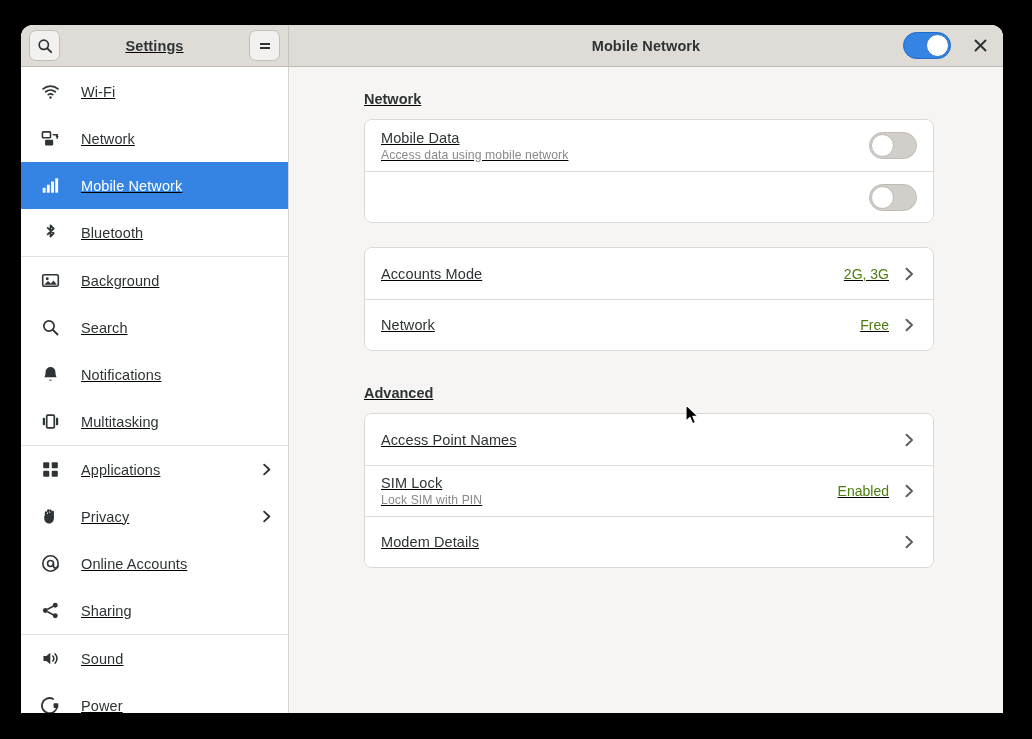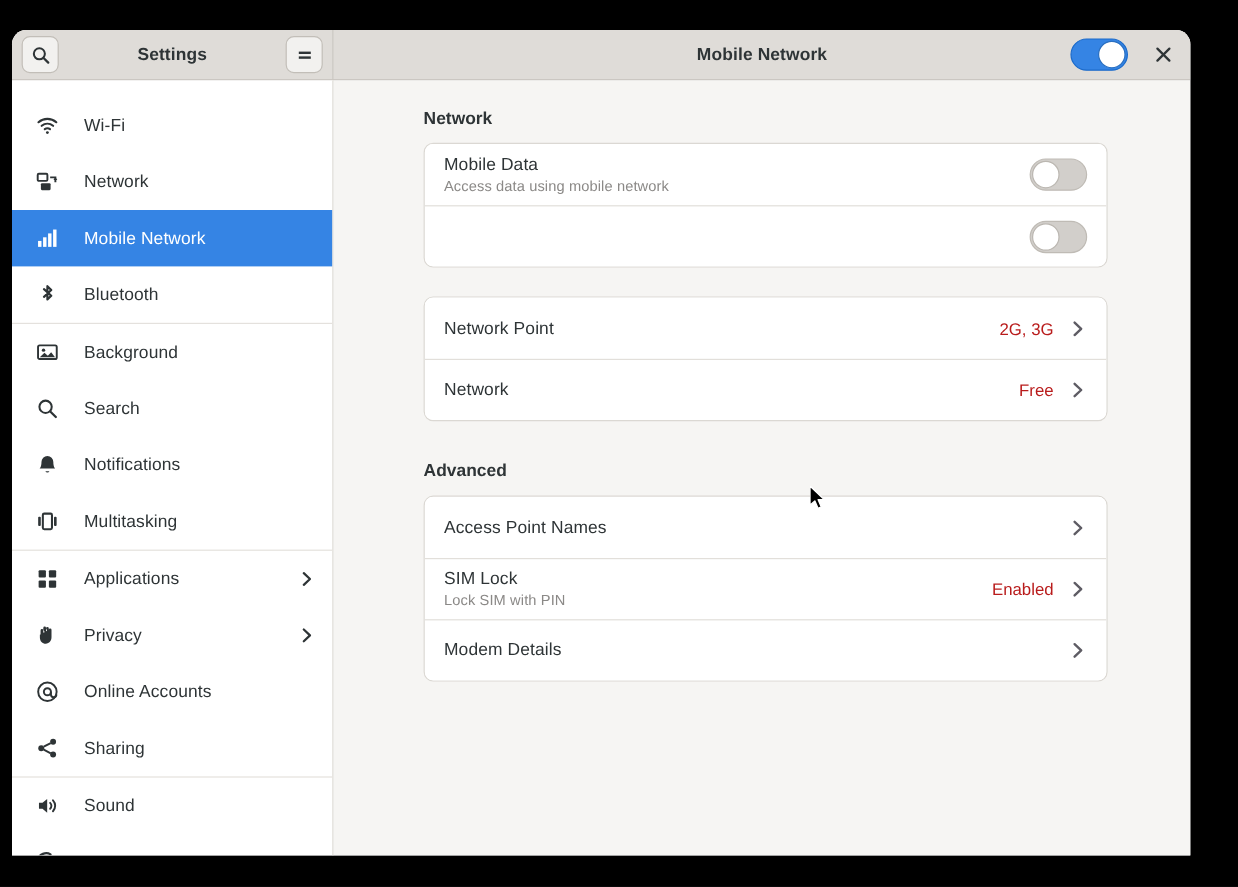--- a/index.html
+++ b/index.html
@@ -7,29 +7,30 @@
   html, body {
     width: 1032px;
     height: 739px;
     background: #000000;
     font-family: "Liberation Sans", sans-serif;
     overflow: hidden;
   }
 
   #window {
     position: absolute;
-    left: 10px;
+    left: 21px;
     top: 25px;
     width: 982px;
     height: 688px;
     border-radius: 12px 12px 0 0;
     overflow: hidden;
     background: #ffffff;
     display: flex;
     flex-direction: column;
+    text-decoration: underline;
   }
 
   
   .headerbar {
     height: 42px;
     min-height: 42px;
     display: flex;
     background: #dfdcd8;
     border-bottom: 1px solid #c0bcb6;
   }
@@ -135,21 +136,21 @@
     display: flex;
     min-height: 0;
   }
 
   .sidebar {
     width: 268px;
     min-width: 268px;
     background: #ffffff;
     border-right: 1px solid #d8d4ce;
     overflow: hidden;
-    padding-top: 14px;
+    padding-top: 1px;
   }
 
   .side-item {
     height: 47px;
     display: flex;
     align-items: center;
     padding: 0 14px 0 18px;
     cursor: pointer;
     color: #2e3436;
     position: relative;
@@ -230,21 +231,21 @@
     letter-spacing: 0.1px;
   }
   .row-sub {
     font-size: 12.2px;
     color: #8b8987;
     letter-spacing: 0.1px;
   }
   .row-value {
     margin-left: auto;
     font-size: 14px;
-    color: #b91c1c;
+    color: #4d7c0f;
     padding-right: 12px;
   }
   .row-chev {
     margin-left: auto;
     display: flex;
     align-items: center;
     color: #5e5c64;
   }
   .row-value + .row-chev { margin-left: 0; }
   .row-switch { margin-left: auto; }
@@ -480,21 +481,21 @@
                 </div>
               </div>
             </div>
           </div>
 
         <div style="height:24px"></div>
 
         <div class="card" id="value-card">
             <div class="row">
               <div class="row-text">
-                <span class="row-title">Network Point</span>
+                <span class="row-title">Accounts Mode</span>
               </div>
               <span class="row-value">2G, 3G</span>
               <span class="row-chev">
                 <svg width="16" height="16" viewBox="0 0 16 16">
                   <polyline points="5.5,2.8 11,8 5.5,13.2" fill="none" stroke="#5e5c64" stroke-width="2" stroke-linecap="round" stroke-linejoin="round"></polyline>
                 </svg>
               </span>
             </div>
             <div class="row">
               <div class="row-text">

